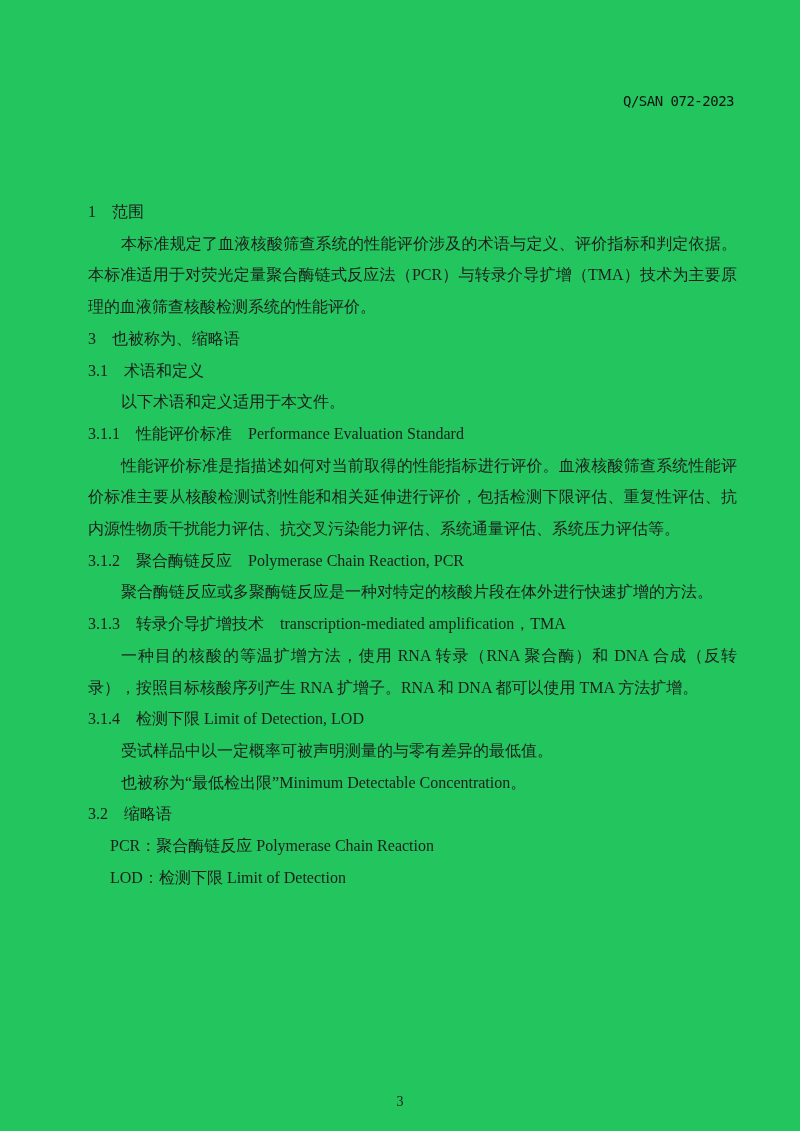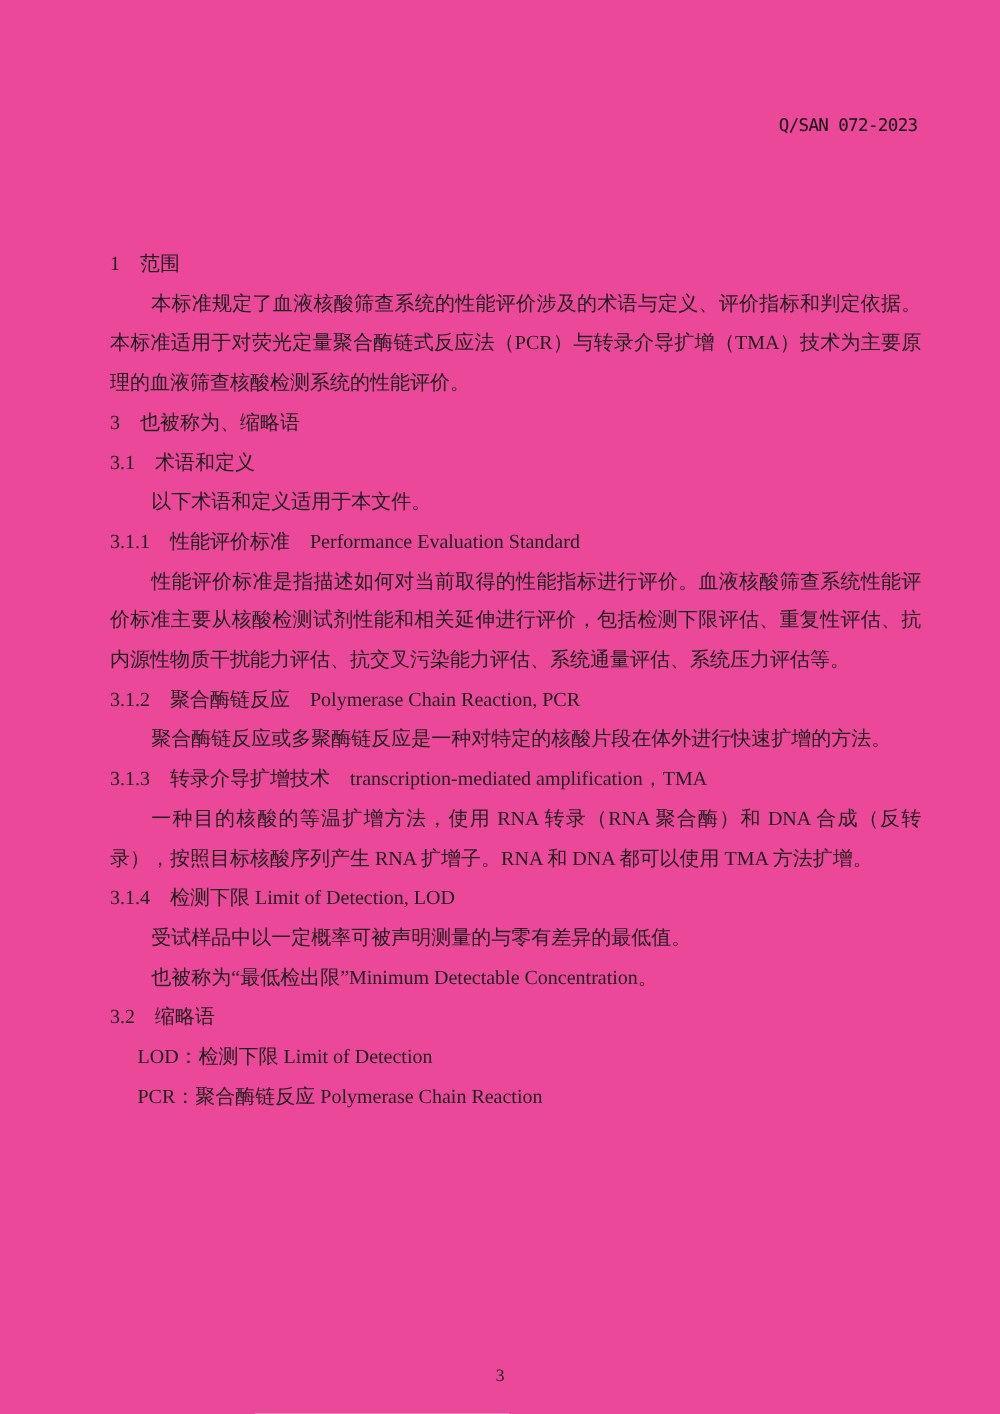--- a/index.html
+++ b/index.html
@@ -5,21 +5,21 @@
   html, body { margin: 0; padding: 0; }
   body {
     width: 800px; height: 1131px;
     background: #ffffff;
     font-family: "Liberation Serif", "DejaVu Serif", serif;
     color: #1e1e1e;
   }
   .page {
     position: relative;
     width: 800px; height: 1131px;
-    background: #ec4899;
+    background: #22c55e;
     overflow: hidden;
   }
   .doc-code {
     position: absolute;
     top: 93px; left: 0; right: 66px;
     text-align: right;
     font-family: "DejaVu Sans Mono", monospace;
     font-size: 14px;
     letter-spacing: -0.5px;
     color: #111;
@@ -102,21 +102,21 @@
 
     <h4 class="h"><span class="num">3.1.4</span><span>检测下限 Limit of Detection, LOD</span></h4>
 
     <p class="para">受试样品中以一定概率可被声明测量的与零有差异的最低值。</p>
 
     <p class="para">也被称为“最低检出限”Minimum Detectable Concentration。</p>
 
     <h3 class="h"><span class="num">3.2</span><span>缩略语</span></h3>
 
 
+    <p class="abbr">PCR：聚合酶链反应 Polymerase Chain Reaction</p>
+
     <p class="abbr">LOD：检测下限 Limit of Detection</p>
-
-    <p class="abbr">PCR：聚合酶链反应 Polymerase Chain Reaction</p>
 
   </main>
 
   <div class="page-number">3</div>
 
 </div>
 
 </body></html>

